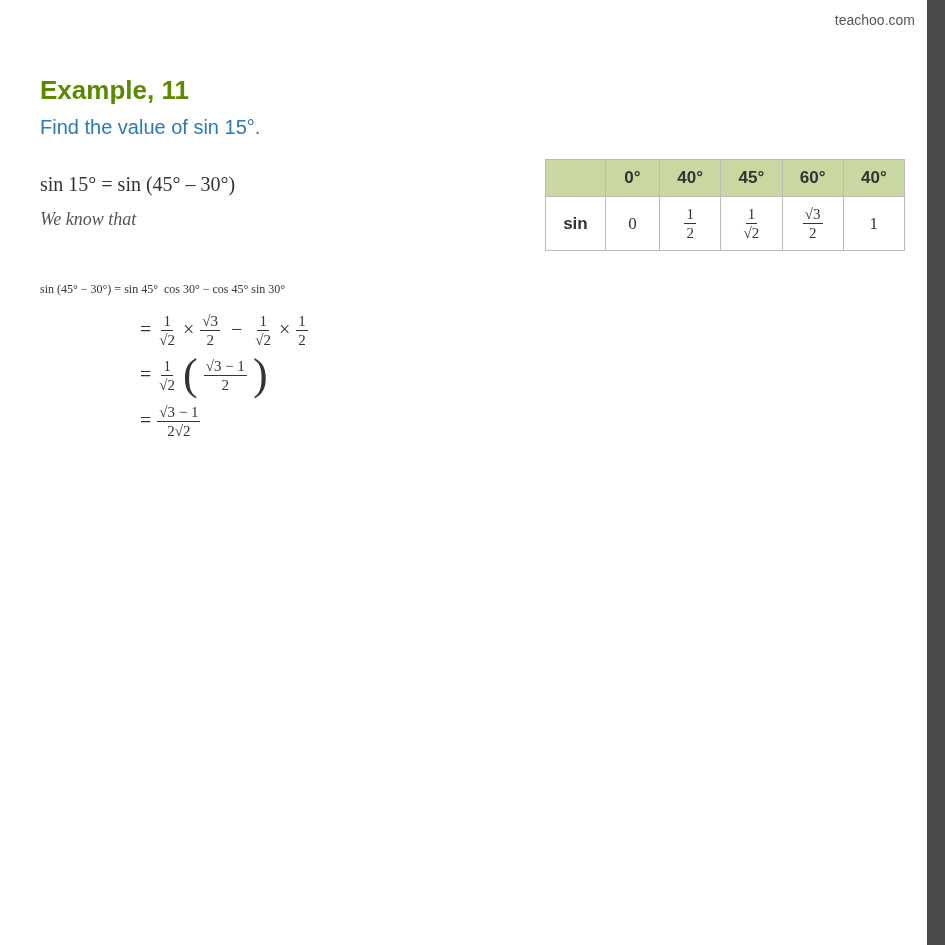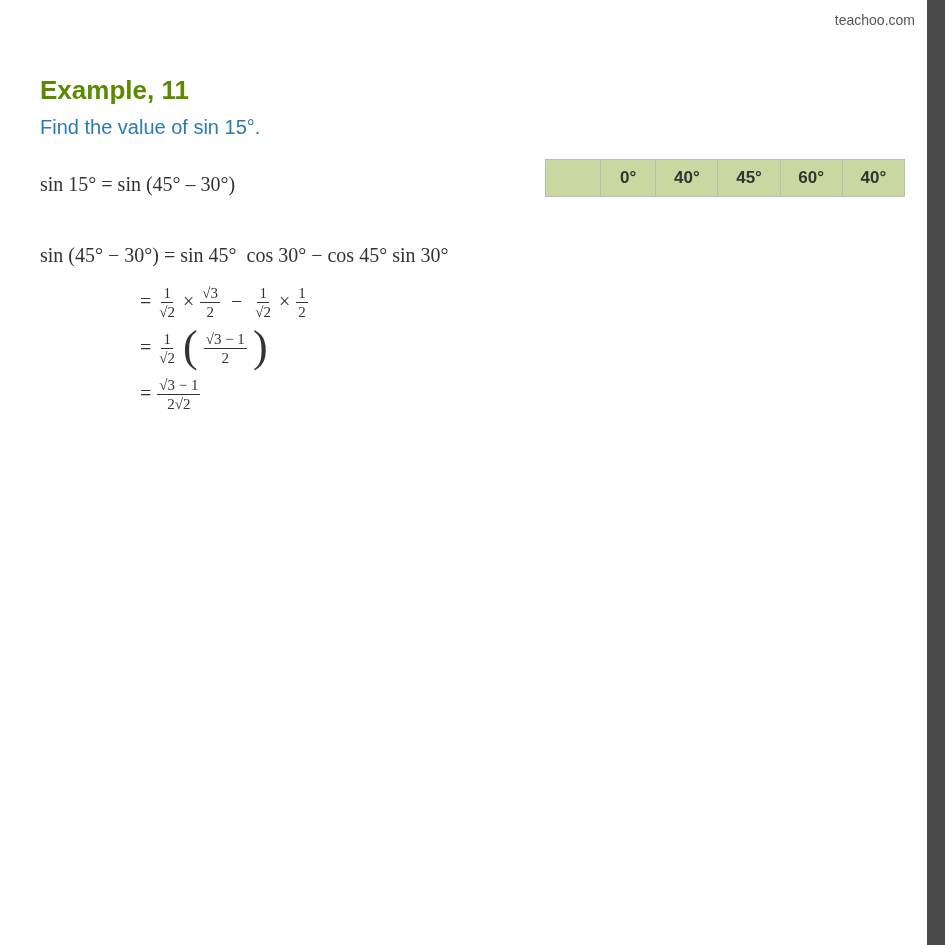--- a/index.html
+++ b/index.html
@@ -138,21 +138,21 @@
     }
 
     .italic-text {
       font-style: italic;
       color: #555;
       font-size: 18px;
       margin: 6px 0;
     }
 
     .big-equation {
-      font-size: 20px;
+      font-size: 12px;
       color: #333;
       margin: 22px 0 8px 0;
       line-height: 1.8;
     }
 
     .indented-steps {
       margin-left: 100px;
     }
 
     .equals-line {
@@ -179,37 +179,63 @@
   <div class="problem-statement">Find the value of sin 15°.</div>
 
   <div class="content-area">
 
     <div class="left-content">
 
       <div class="math-line">
         sin 15° = sin (45° – 30°)
       </div>
 
+      <div class="italic-text">
+        We know that
+      </div>
 
     </div>
 
     <div class="right-content">
       <table class="trig-table">
         <thead>
           <tr>
             <th></th>
             <th>0°</th>
             <th>40°</th>
             <th>45°</th>
             <th>60°</th>
             <th>40°</th>
           </tr>
         </thead>
         <tbody>
 
+          <tr>
+            <td><strong>sin</strong></td>
+            <td>0</td>
+            <td>
+              <span class="frac">
+                <span class="num">1</span>
+                <span class="den">2</span>
+              </span>
+            </td>
+            <td>
+              <span class="frac">
+                <span class="num">1</span>
+                <span class="den">√2</span>
+              </span>
+            </td>
+            <td>
+              <span class="frac">
+                <span class="num">√3</span>
+                <span class="den">2</span>
+              </span>
+            </td>
+            <td>1</td>
+          </tr>
 
 
         </tbody>
       </table>
     </div>
 
   </div>
 
   <div style="margin-top: 28px;">
 

